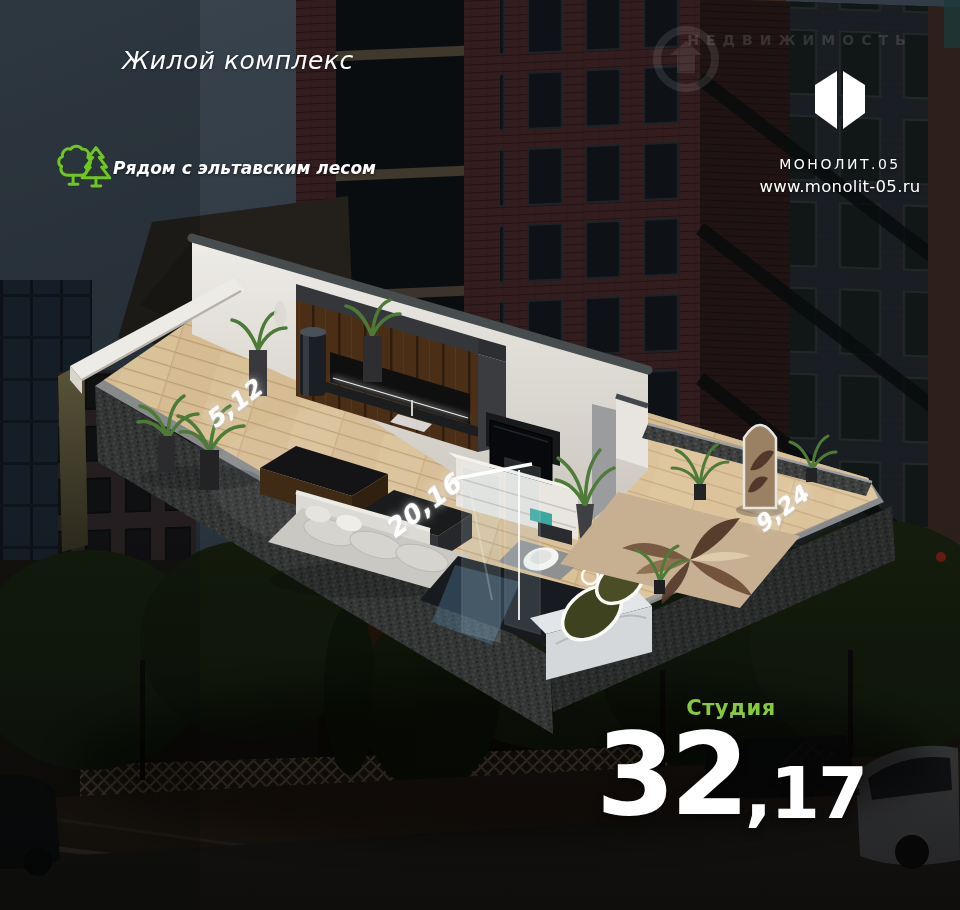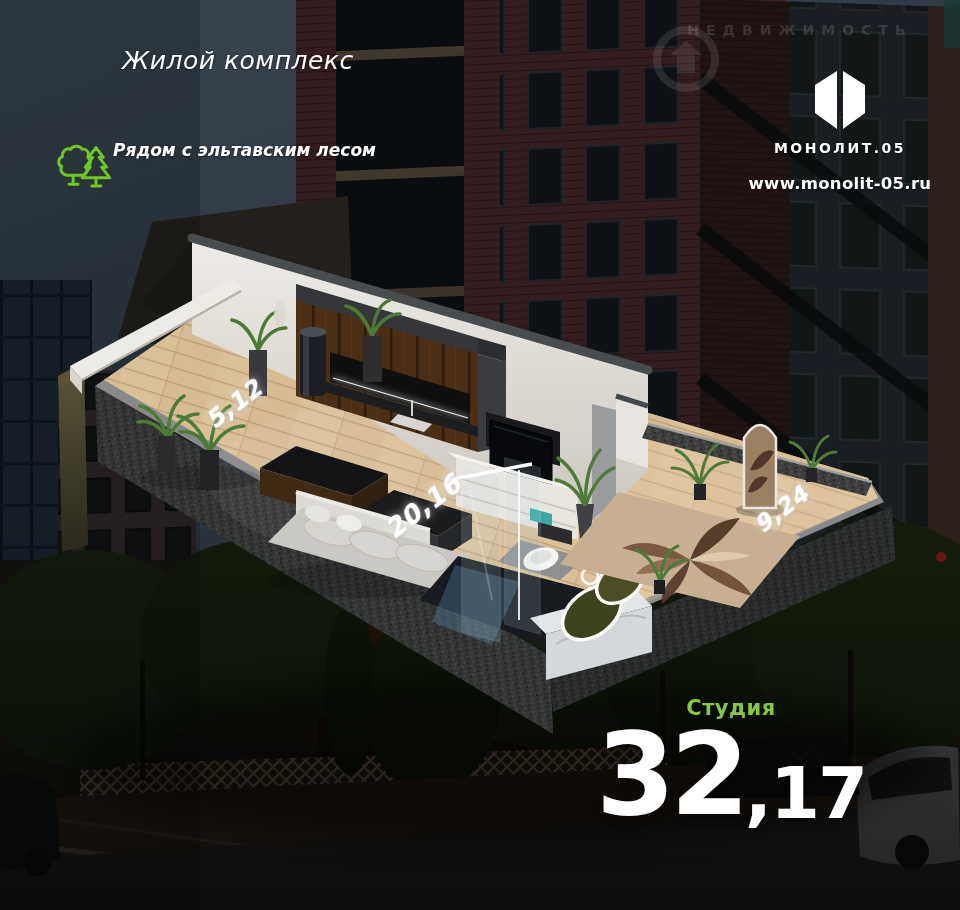--- a/index.html
+++ b/index.html
@@ -6,34 +6,34 @@
   .stage{position:relative;width:960px;height:910px;overflow:hidden;
          font-family:"DejaVu Sans","Liberation Sans",sans-serif;
          background:#0f172a;}
   .scene{position:absolute;left:0;top:0;width:960px;height:910px;display:block;}
 
   
   .hdr{position:absolute;left:38px;top:46px;width:400px;text-align:center;color:#fff;
        text-shadow:0 1px 3px rgba(0,0,0,.45);}
   .hdr .l1{font-size:25px;font-style:italic;font-weight:500;letter-spacing:.5px;}
   .hdr .l2{font-size:37px;font-style:italic;font-weight:800;letter-spacing:.5px;margin-top:6px;white-space:nowrap;}
-  .eco{position:absolute;left:56px;top:140px;width:320px;display:flex;align-items:flex-start;gap:0;}
+  .eco{position:absolute;left:56px;top:140px;width:320px;display:flex;align-items:center;gap:0;}
   .eco-txt{color:#fff;font-size:17px;font-style:italic;font-weight:600;text-shadow:0 1px 3px rgba(0,0,0,.5);white-space:nowrap;}
 
   
   .wm{position:absolute;left:640px;top:20px;width:320px;text-align:center;color:rgba(255,255,255,.13);
       pointer-events:none;}
   .wm .w1{font-size:33px;font-weight:800;letter-spacing:6px;}
-  .wm .w2{font-size:14px;font-weight:600;letter-spacing:7px;margin-top:2px;}
+  .wm .w2{font-size:14px;font-weight:600;letter-spacing:7px;margin-top:12px;}
   .wm-logo{position:absolute;left:652px;top:25px;}
 
   
   .brand{position:absolute;left:740px;top:70px;width:200px;text-align:center;color:#fff;}
-  .brand .nm{font-size:14px;font-weight:700;letter-spacing:2.5px;margin-top:6px;text-shadow:0 1px 3px rgba(0,0,0,.5);}
-  .brand .site{font-size:16.5px;font-weight:700;margin-top:18px;letter-spacing:.3px;text-shadow:0 1px 3px rgba(0,0,0,.5);}
+  .brand .nm{font-size:14px;font-weight:400;letter-spacing:2.5px;margin-top:22px;text-shadow:0 1px 3px rgba(0,0,0,.5);}
+  .brand .site{font-size:16.5px;font-weight:400;margin-top:5px;letter-spacing:.3px;text-shadow:0 1px 3px rgba(0,0,0,.5);}
 
   
   .floor-label{position:absolute;width:110px;text-align:center;color:#fff;font-weight:700;
       font-size:24px;letter-spacing:1px;
       transform:rotate(-37deg) skewX(-12deg);
       text-shadow:0 0 9px rgba(255,255,255,.75),0 0 2px rgba(255,255,255,.9),0 1px 4px rgba(0,0,0,.25);}
   .fl-1{left:181px;top:389px;}
   .fl-2{left:370px;top:490px;font-size:26px;}
   .fl-3{left:728px;top:495px;font-size:23px;}
 

